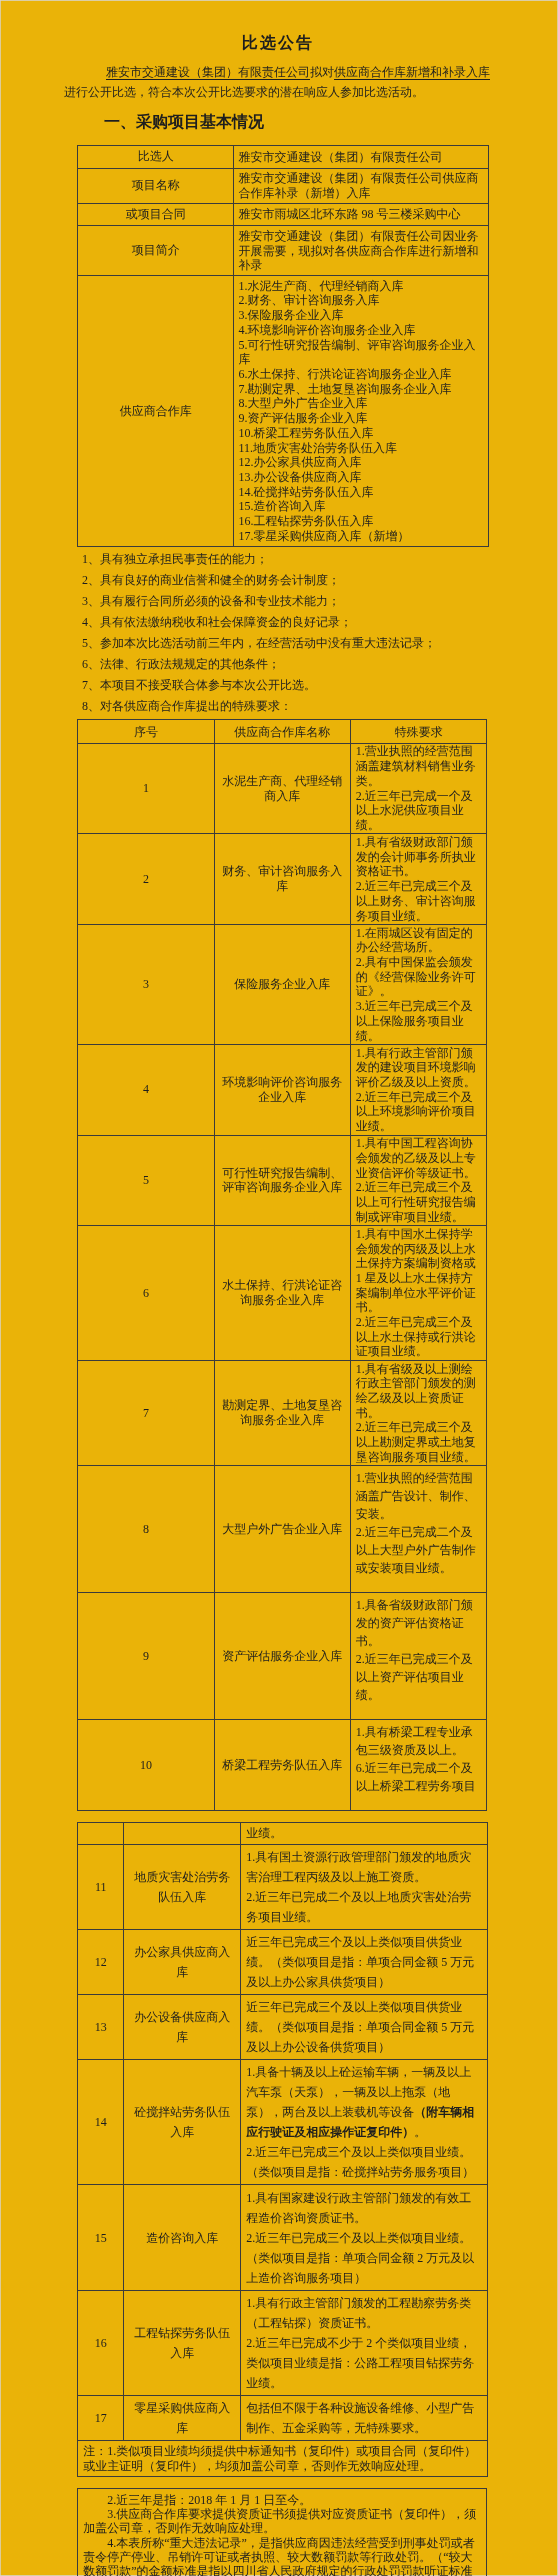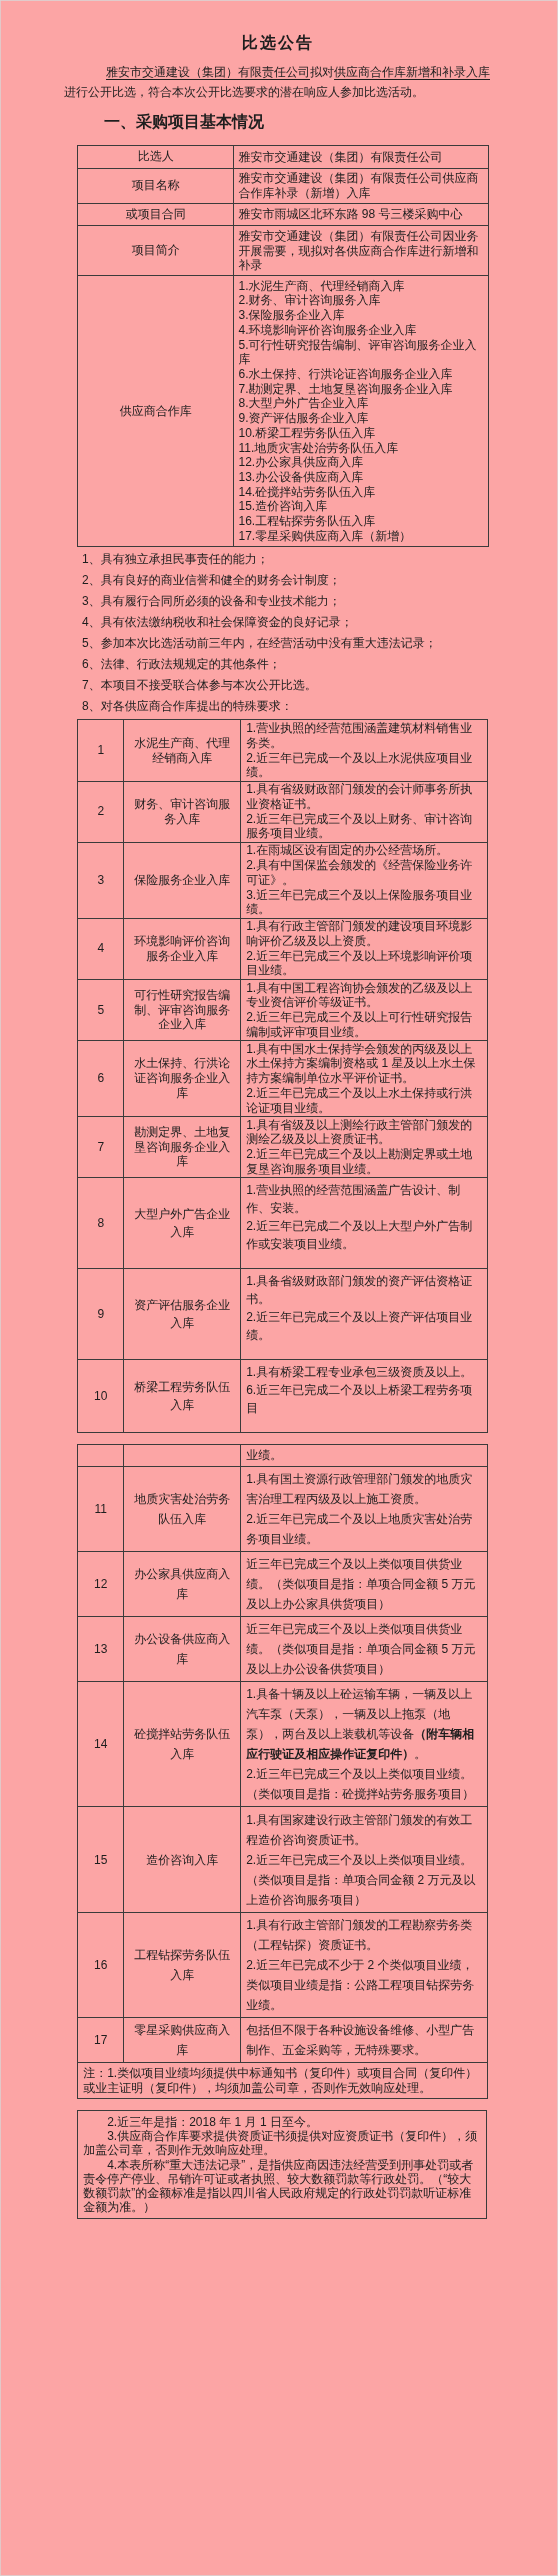--- a/index.html
+++ b/index.html
@@ -1,23 +1,23 @@
 <!DOCTYPE html>
 <html style="font-size:11.2px"><head>
 <meta charset="utf-8">
 <style>
   html,body{margin:0;padding:0;background:#ffffff;}
   .page{
     position:relative;
     width:558px;height:2576px;
     box-sizing:border-box;
     margin:0;
-    background:#fca5a5;
+    background:#eab308;
     box-shadow:inset 0 0 0 0.7px #d8d8d8;
-    font-family:Liberation Sans, sans-serif;
+    font-family:Liberation Serif, serif;
     color:#1e1e1e;
     display:flex;flex-direction:column;
     overflow:hidden;
     padding:0 66px 0 64px;
   }
   .doc-title{
     margin-top:32px;
     text-align:center;
     font-size:16px;
     font-weight:600;
@@ -132,20 +132,25 @@
       <p>3、具有履行合同所必须的设备和专业技术能力；</p>
       <p>4、具有依法缴纳税收和社会保障资金的良好记录；</p>
       <p>5、参加本次比选活动前三年内，在经营活动中没有重大违法记录；</p>
       <p>6、法律、行政法规规定的其他条件；</p>
       <p>7、本项目不接受联合体参与本次公开比选。</p>
       <p>8、对各供应商合作库提出的特殊要求：</p>
     </div>
 
   <table class="req-table tbl-a">
     <tbody>
+        <tr>
+          <th class="seq" style="text-align: center;">序号</th>
+          <th class="nm" style="text-align: center;">供应商合作库名称</th>
+          <th class="rq" style="text-align: center;">特殊要求</th>
+        </tr>
         <tr class="tight">
           <td class="seq">1</td>
           <td class="nm">水泥生产商、代理经销商入库</td>
           <td class="rq">
             <p>1.营业执照的经营范围涵盖建筑材料销售业务类。</p>
             <p>2.近三年已完成一个及以上水泥供应项目业绩。</p>
           </td>
         </tr>
         <tr class="tight">
           <td class="seq">2</td>

